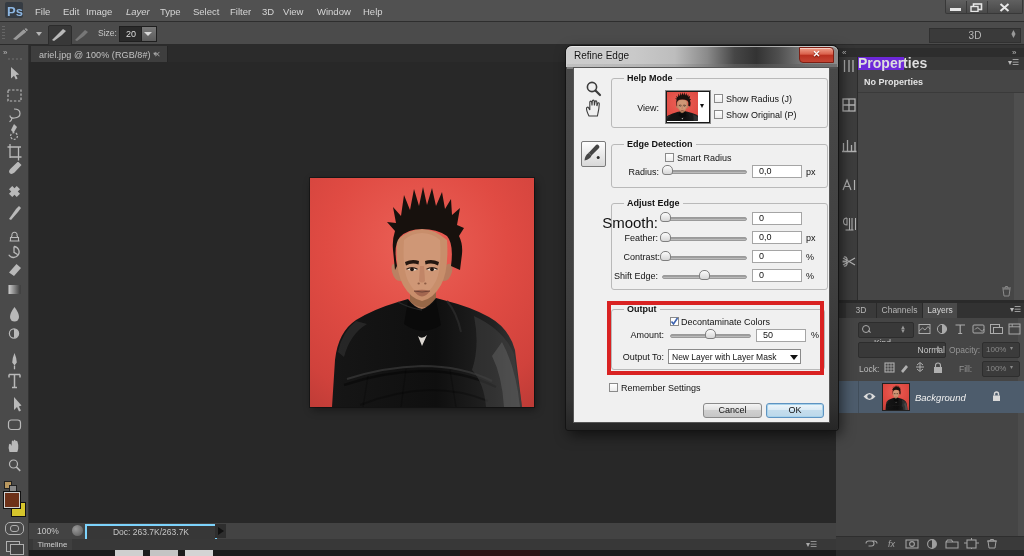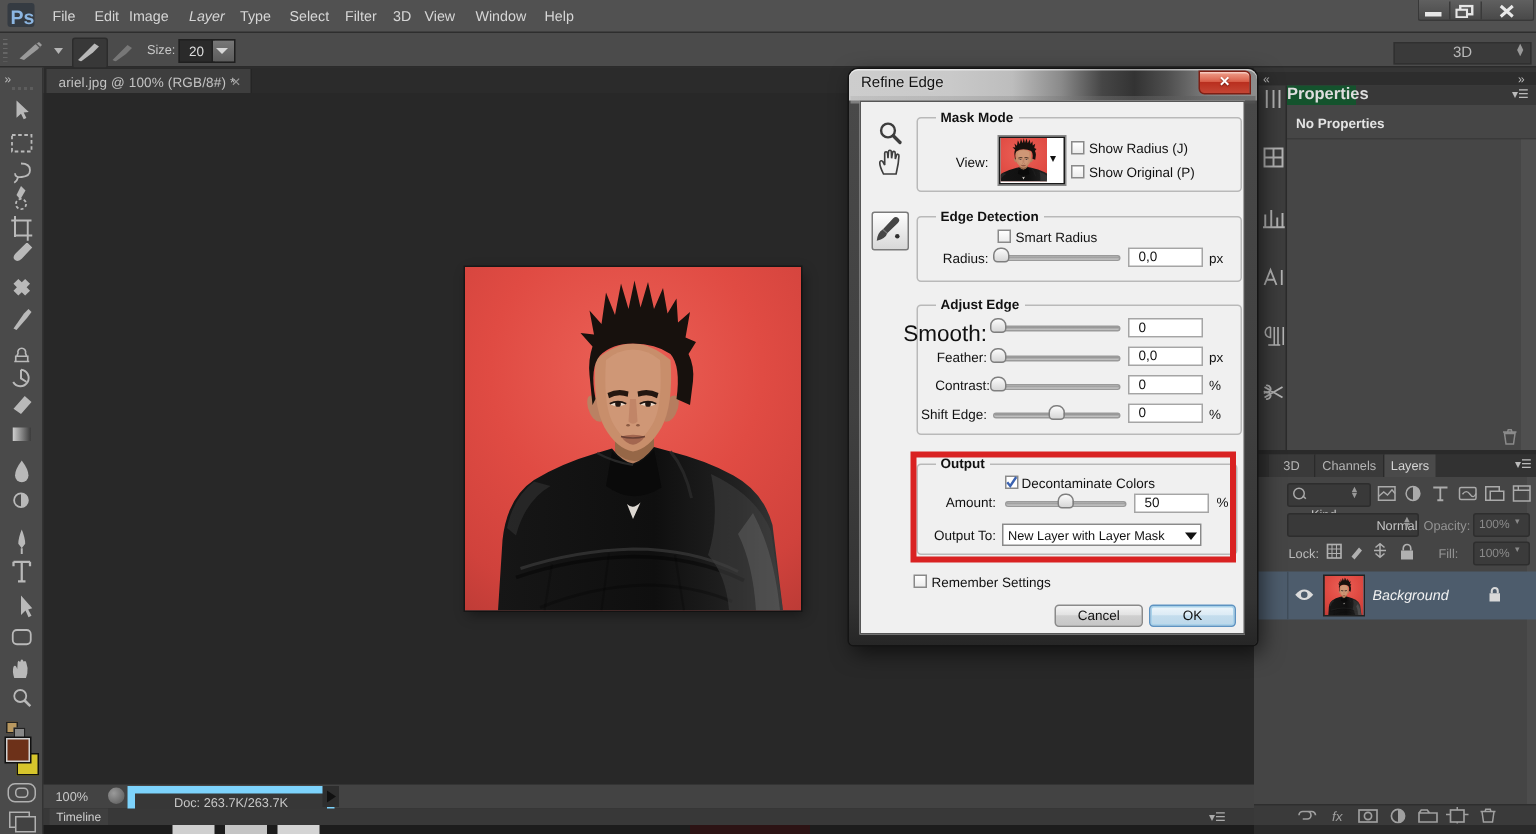--- a/index.html
+++ b/index.html
@@ -225,21 +225,21 @@
 
 <path d="M104 113 Q112 110.5 120 113 Q116.5 118 112 118.5 Q107.5 118 104 113 Z" fill="#a3664f"></path>
 <path d="M104 113 Q112 115 120 113" fill="none" stroke="#6b4034" stroke-width="1"></path>
 </g>
 </svg>
 </div>
 
 <div class="abs" style="left:29px;top:523px;width:807px;height:16px;background:#434343;"></div>
 <div class="abs" style="left:37px;top:527px;color:#c8c8c8;font-size:8.5px;line-height:1;">100%</div>
 <div class="abs" style="left:72px;top:525px;width:11px;height:11px;border-radius:50%;background:radial-gradient(circle at 35% 35%,#9a9a9a,#555);"></div>
-<div class="abs" style="left:85px;top:524px;width:128px;height:13px;background:#373737;border:5px solid #7dd3fc;color:#c6c6c6;font-size:8.5px;line-height:13px;text-align:center;">Doc: 263.7K/263.7K</div>
+<div class="abs" style="left:85px;top:524px;width:128px;height:13px;background:#373737;border:2px solid #7dd3fc;color:#c6c6c6;font-size:8.5px;line-height:13px;text-align:center;">Doc: 263.7K/263.7K</div>
 <div class="abs" style="left:215px;top:524px;width:11px;height:14px;background:#2e2e2e;"></div>
 <div class="abs" style="left:218px;top:527px;width:0;height:0;border-top:4px solid transparent;border-bottom:4px solid transparent;border-left:6px solid #111;"></div>
 
 <div class="abs" style="left:29px;top:539px;width:807px;height:11px;background:#383838;"></div>
 <div class="abs" style="left:33px;top:539px;width:39px;height:11px;background:#3f3f3f;color:#cfcfcf;font-size:8px;line-height:11px;text-align:center;">Timeline</div>
 <div class="abs" style="left:806px;top:541px;color:#aaa;font-size:8px;line-height:1;">▾☰</div>
 <div class="abs" style="left:29px;top:550px;width:807px;height:6px;background:#1c1c1c;"></div>
 <div class="abs" style="left:115px;top:550px;width:28px;height:6px;background:#cfcfcf;"></div>
 <div class="abs" style="left:150px;top:550px;width:28px;height:6px;background:#c4c4c4;"></div>
 <div class="abs" style="left:185px;top:550px;width:28px;height:6px;background:#d4d4d4;"></div>
@@ -269,21 +269,21 @@
   <g transform="translate(0,160)">
         <path d="M8 1 a3.5 3.5 0 1 0 0 7 v-7 M10.5 1 v12 M13 1 v12 M6.5 13 h8 M16.5 1 v12" stroke-width="1.05"></path>
       </g>
   <g transform="translate(0,200)">
         <path d="M4 1 l12 7 M4 8 l12 -7 M5 0 a2.4 2.4 0 1 1 -1.3 3.7 M5 9 a2.4 2.4 0 1 0 -1.3 -3.7" stroke-width="1.2"></path>
       </g>
 </svg>
 
 <div class="abs" style="left:858px;top:57px;width:166px;height:243px;background:#464646;"></div>
 <div class="abs" style="left:858px;top:57px;width:166px;height:13px;background:#383838;"></div>
-<div class="abs" style="left:858px;top:57px;width:46px;height:13px;background:#14532d;color:#dedede;font-size:11px;font-weight:bold;line-height:13px;text-align:center;">Properties</div>
+<div class="abs" style="left:858px;top:57px;width:46px;height:13px;background:#6d28d9;color:#dedede;font-size:14px;font-weight:bold;line-height:13px;text-align:center;">Properties</div>
 <div class="abs" style="left:1008px;top:59px;color:#bbb;font-size:8px;line-height:1;">▾☰</div>
 <div class="abs" style="left:864px;top:78px;color:#e4e4e4;font-size:9px;font-weight:bold;line-height:1;">No Properties</div>
 <div class="abs" style="left:858px;top:92px;width:166px;height:1px;background:#3a3a3a;"></div>
 <div class="abs" style="left:1014px;top:93px;width:10px;height:207px;background:#4f4f4f;"></div>
 <svg class="abs" style="left:1001px;top:286px;" width="11" height="11" viewBox="0 0 11 11">
       <path d="M2 3 H9 L8 10 H3 Z M1 2 H10 M4 2 L4.5 .5 H6.5 L7 2" stroke="#8a8a8a" fill="none"></path>
     </svg>
 
 <div class="abs" style="left:836px;top:300px;width:188px;height:3px;background:#2a2a2a;"></div>
 
@@ -388,21 +388,21 @@
       <path d="M4 18 C2.5 15 1.5 12.5 1.5 10.5 C1.5 9 3 8.7 3.7 10 L4.8 12 L4.8 4.2 C4.8 2.8 6.6 2.8 6.7 4.2 L7 7.5 L7.3 3.2 C7.4 1.8 9.2 1.8 9.2 3.2 L9.4 7.5 L10 3.8 C10.2 2.5 11.8 2.6 11.8 4 L11.9 8 L12.6 5.6 C13 4.4 14.4 4.6 14.3 5.9 C14.1 9 13.8 12 13 15 L12.4 18 Z" fill="none" stroke="#3d3d3d" stroke-width="1.1"></path>
     </svg>
 <div class="abs" style="left:581px;top:141px;width:23px;height:24px;background:linear-gradient(#fdfdfd,#d8d8d8);border:1px solid #7a7a7a;border-radius:2px;"></div>
 <svg class="abs" style="left:583px;top:143px;" width="19" height="19" viewBox="0 0 19 19">
       <path d="M1.5 17.5 Q2 12 5.5 10 L12.5 2.5 Q14.2 .8 15.8 2.4 Q17.4 4 15.6 5.6 L8.5 12.5 Q7.5 16 1.5 17.5 Z" fill="#454545"></path>
       <path d="M5.5 10 Q7 11 8.5 12.5" stroke="#777" stroke-width=".8" fill="none"></path>
       <circle cx="15.2" cy="14.5" r="1.5" fill="#2e2e2e"></circle>
     </svg>
 
 <fieldset class="abs" style="left:611px;top:73px;width:215px;height:53px;border:1px solid #b9b9b9;border-radius:3px;margin:0;padding:0;">
-  <legend style="margin-left:12px;padding:0 3px;font-size:9px;font-weight:bold;color:#111;">Mask Mode</legend>
+  <legend style="margin-left:12px;padding:0 3px;font-size:9px;font-weight:bold;color:#111;">Help Mode</legend>
 </fieldset>
 <div class="abs" style="left:599px;top:104px;width:60px;text-align:right;color:#111;font-size:9px;line-height:1;">View:</div>
 <div class="abs" style="left:666px;top:91px;width:42px;height:30px;background:#fff;border:1px solid #1a1a1a;box-shadow:0 0 0 1px #888;"></div>
 <div class="abs" style="left:667px;top:92px;width:31px;height:29px;overflow:hidden;">
   <svg width="31" height="29" viewBox="38 8 150 168" preserveAspectRatio="none">
         <use href="#portrait"></use>
       </svg>
 </div>
 <div class="abs" style="left:700px;top:104px;width:0;height:0;border-left:2.5px solid transparent;border-right:2.5px solid transparent;border-top:4px solid #111;"></div>
 <div class="abs chk" style="left:714px;top:94px;"></div>

